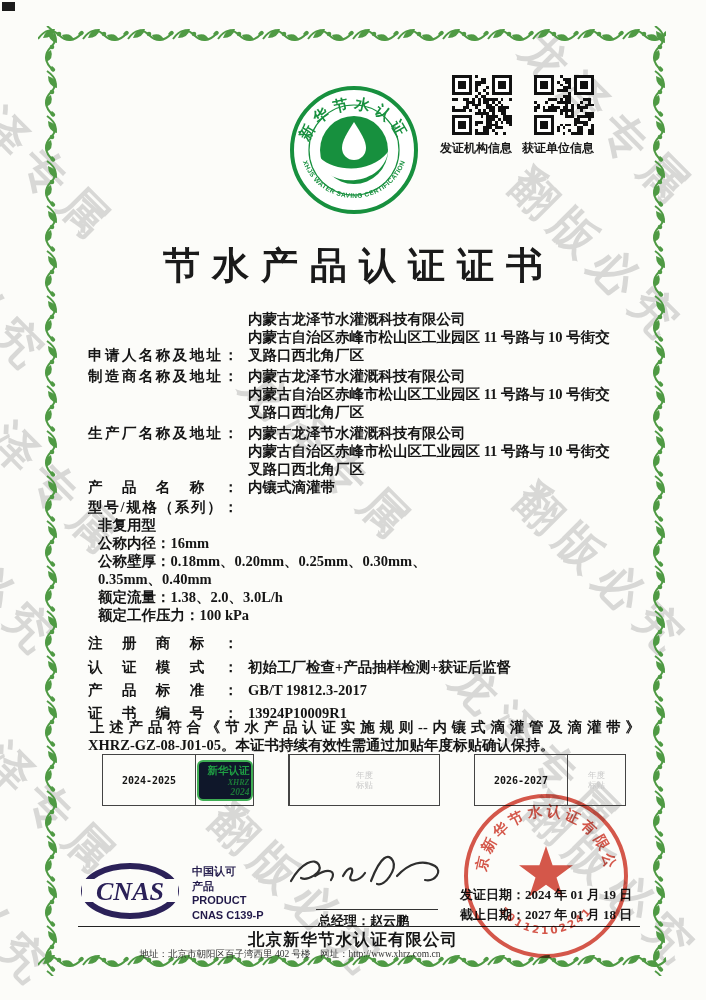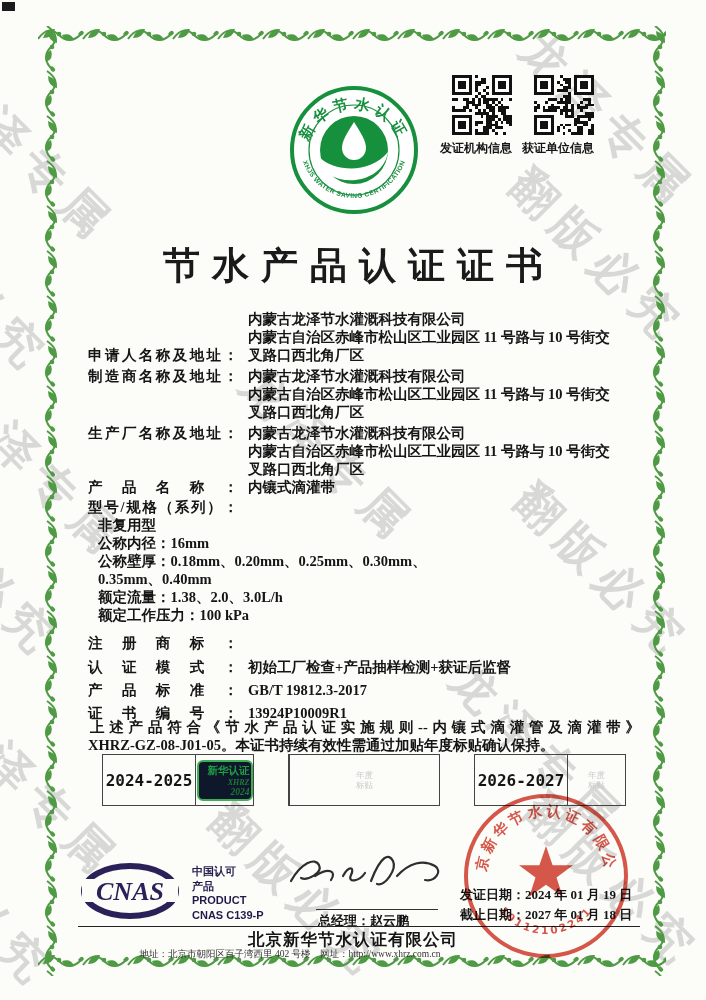--- a/index.html
+++ b/index.html
@@ -29,21 +29,21 @@
   .flbl{width:150px;flex:none;text-align:justify;text-align-last:justify;}
   .fval{flex:1;padding-left:10px;}
   .fline{white-space:nowrap;min-height:18px;}
   #statement{position:absolute;left:88px;top:718px;width:552px;font-size:14.5px;font-weight:700;
              line-height:18px;z-index:3;}
   #st1{text-align:justify;text-align-last:justify;text-indent:2px;}
   
   #boxes{position:absolute;left:102px;top:754px;display:flex;gap:34px;z-index:3;}
   .ybox{width:150px;height:50px;border:1px solid #444;display:flex;background:transparent;}
   .ycell{width:92px;display:flex;align-items:center;justify-content:center;
-         font-family:"DejaVu Sans Mono",monospace;font-size:16px;font-weight:700;}
+         font-family:"DejaVu Sans Mono",monospace;font-size:10px;font-weight:700;}
   .scell{flex:1;border-left:1px solid #444;display:flex;flex-direction:column;align-items:center;justify-content:center;}
   .sticker{width:50px;text-align:right;background:#0f172a;border:2px solid #3fae54;border-radius:6px;padding:2px 1px;}
   .stk1{font-size:10.5px;font-weight:700;color:#1f9e43;font-family:"Liberation Sans",sans-serif;}
   .stk2{font-size:8px;font-style:italic;font-weight:700;color:#1c7a38;}
   .stk3{font-size:9.5px;font-style:italic;font-weight:700;color:#1c7a38;}
   .ph{font-size:8.5px;color:#c9c9c9;line-height:10px;}
   
   #cnas{position:absolute;left:80px;top:862px;z-index:3;}
   #cnastxt{position:absolute;left:192px;top:864px;font-family:"Liberation Sans","DejaVu Sans",sans-serif;
            font-size:11px;font-weight:700;line-height:14.5px;color:#221a4a;z-index:3;}

